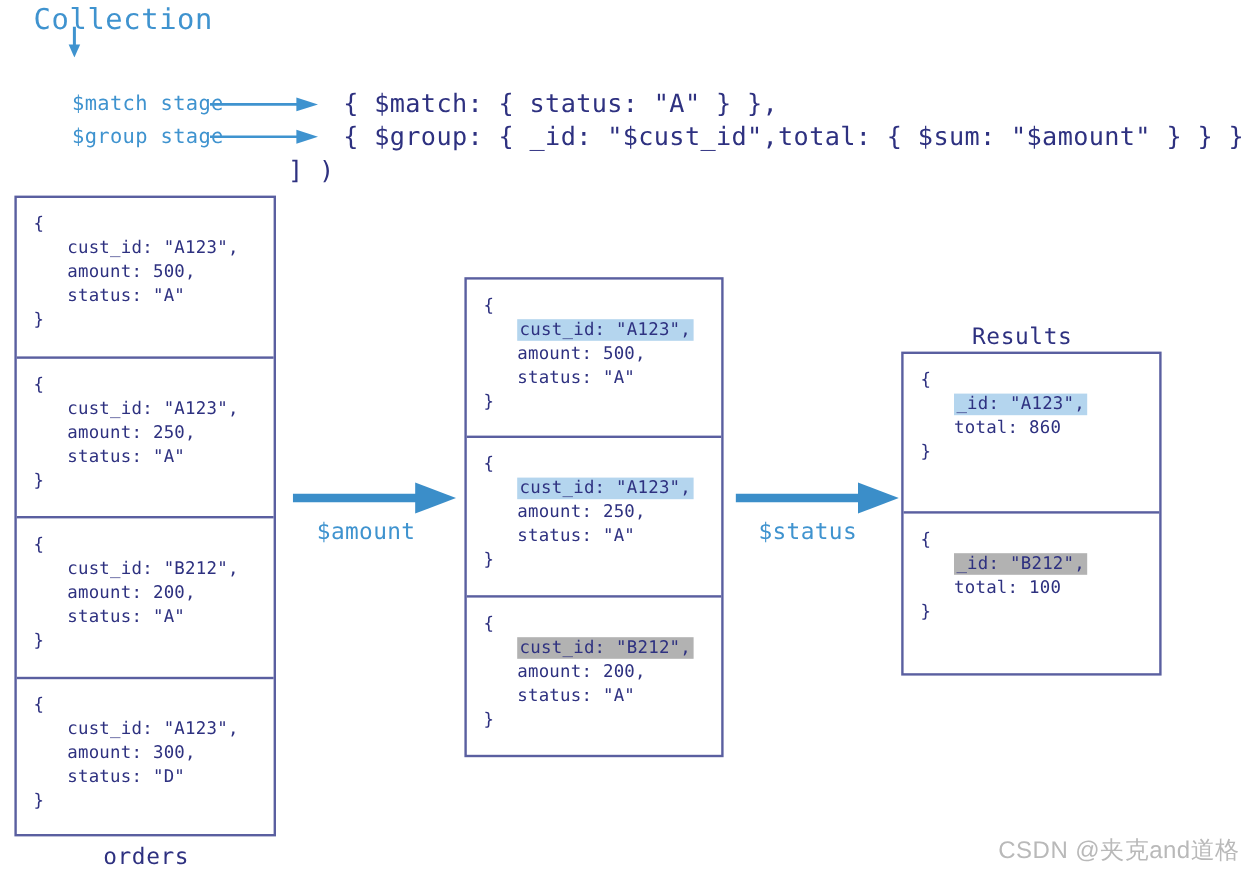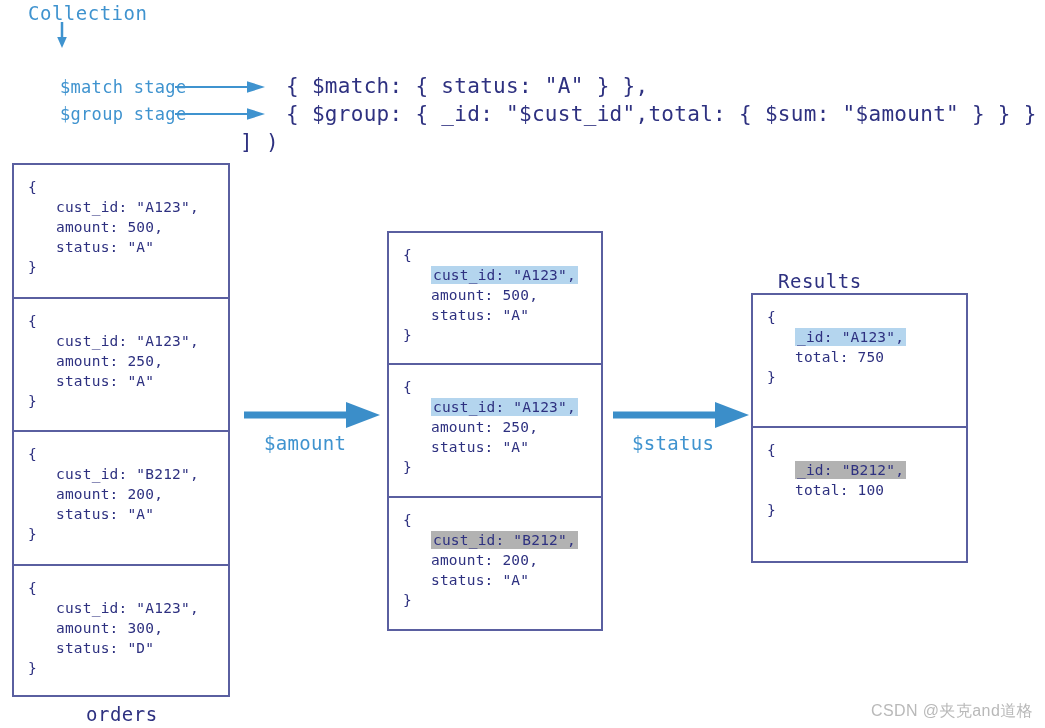--- a/index.html
+++ b/index.html
@@ -13,21 +13,21 @@
     height: 728px;
     background: #ffffff;
     font-family: "DejaVu Sans Mono", monospace;
     overflow: hidden;
   }
 
   
   #collection-label {
     position: absolute;
     left: 28px; top: 2px;
-    font-size: 19px;
+    font-size: 24px;
     color: #3f93cf;
     letter-spacing: 0.5px;
     text-align: right;
   }
   #collection-arrow {
     position: absolute;
     left: 56px; top: 22px;
     width: 12px; height: 26px;
   }
   #code-line-main {
@@ -115,21 +115,21 @@
   #results-stack .doc-cell { height: 133px; }
 
   
   .caption {
     position: absolute;
     font-size: 19px;
     color: #2e3180;
     letter-spacing: 0.5px;
   }
   #orders-caption  { left: 86px;  top: 703px; }
-  #results-caption { left: 778px; top: 270px; }
+  #results-caption { left: 810px; top: 270px; }
 
   
   .pipe-arrow {
     position: absolute;
     width: 136px; height: 30px;
   }
   #pipe-arrow-match { left: 244px; top: 400px; }
   #pipe-arrow-group { left: 613px; top: 400px; }
   .pipe-label {
     position: absolute;
@@ -138,21 +138,21 @@
     letter-spacing: 0.3px;
   }
   #pipe-label-match { left: 264px; top: 432px; }
   #pipe-label-group { left: 632px; top: 432px; }
 
   
   #watermark {
     position: absolute;
     right: 12px; bottom: 6px;
     font-family: "Liberation Sans", sans-serif;
-    font-size: 16px;
+    font-size: 20px;
     color: #b9b9b9;
     letter-spacing: 0.4px;
   }
 </style>
 </head>
 <body>
 
 <div id="canvas">
 
   <div id="collection-label">Collection</div>
@@ -215,21 +215,21 @@
 
   <svg class="pipe-arrow" id="pipe-arrow-group" viewBox="0 0 136 30">
     <line x1="0" y1="15" x2="105" y2="15" stroke="#3b8ec9" stroke-width="7"></line>
     <polygon points="136,15 102,2 102,28" fill="#3b8ec9"></polygon>
   </svg>
   <div class="pipe-label" id="pipe-label-group">$status</div>
 
   <div class="caption" id="results-caption">Results</div>
   <div class="doc-stack" id="results-stack">
       <div class="doc-cell">
-        <div class="doc-body"><span class="doc-line">{</span><span class="doc-line indent"><span class="hl-blue">_id: "A123",</span></span><span class="doc-line indent">total: 750</span><span class="doc-line">}</span></div>
+        <div class="doc-body"><span class="doc-line">{</span><span class="doc-line indent"><span class="hl-blue">_id: "A123",</span></span><span class="doc-line indent">total: 860</span><span class="doc-line">}</span></div>
       </div>
       <div class="doc-cell">
         <div class="doc-body"><span class="doc-line">{</span><span class="doc-line indent"><span class="hl-gray">_id: "B212",</span></span><span class="doc-line indent">total: 100</span><span class="doc-line">}</span></div>
       </div>
     </div>
 
   <div id="watermark">CSDN @夹克and道格</div>
 </div>
 
 </body></html>

